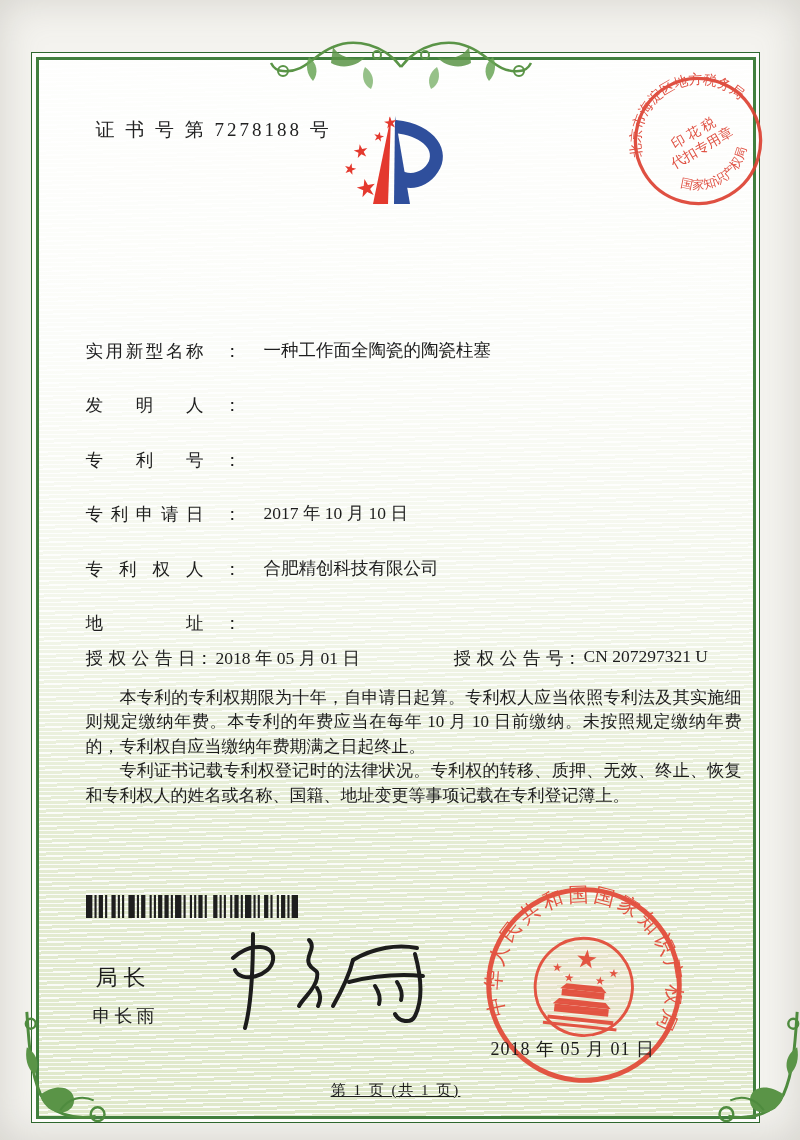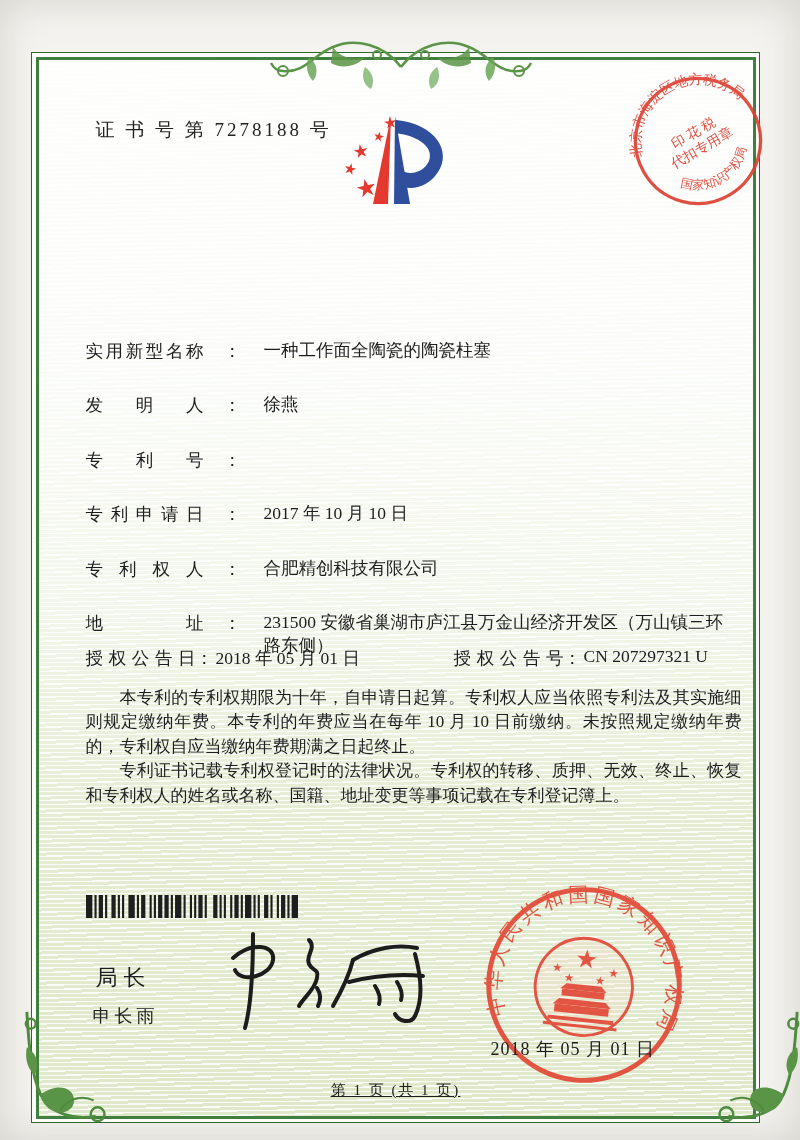--- a/index.html
+++ b/index.html
@@ -137,40 +137,38 @@
 
     <div class="fields" id="field-rows">
         <div class="field-row">
           <span class="flabel">实用新型名称</span>
           <span class="fcolon">：</span>
           <span class="fvalue">一种工作面全陶瓷的陶瓷柱塞</span>
         </div>
         <div class="field-row">
           <span class="flabel">发明人</span>
           <span class="fcolon">：</span>
-          <span class="fvalue">徐燕</span>
         </div>
         <div class="field-row">
           <span class="flabel">专利号</span>
           <span class="fcolon">：</span>
         </div>
         <div class="field-row">
           <span class="flabel">专利申请日</span>
           <span class="fcolon">：</span>
           <span class="fvalue">2017 年 10 月 10 日</span>
         </div>
         <div class="field-row">
           <span class="flabel">专利权人</span>
           <span class="fcolon">：</span>
           <span class="fvalue">合肥精创科技有限公司</span>
         </div>
         <div class="field-row">
           <span class="flabel">地址</span>
           <span class="fcolon">：</span>
-          <span class="fvalue">231500 安徽省巢湖市庐江县万金山经济开发区（万山镇三环路东侧）</span>
         </div>
       </div>
 
     <div class="grant-row">
       <span class="grant-left">
         <span class="glabel">授权公告日</span>
         <span class="fcolon">：</span>
         <span>2018 年 05 月 01 日</span>
       </span>
       <span class="grant-right">

